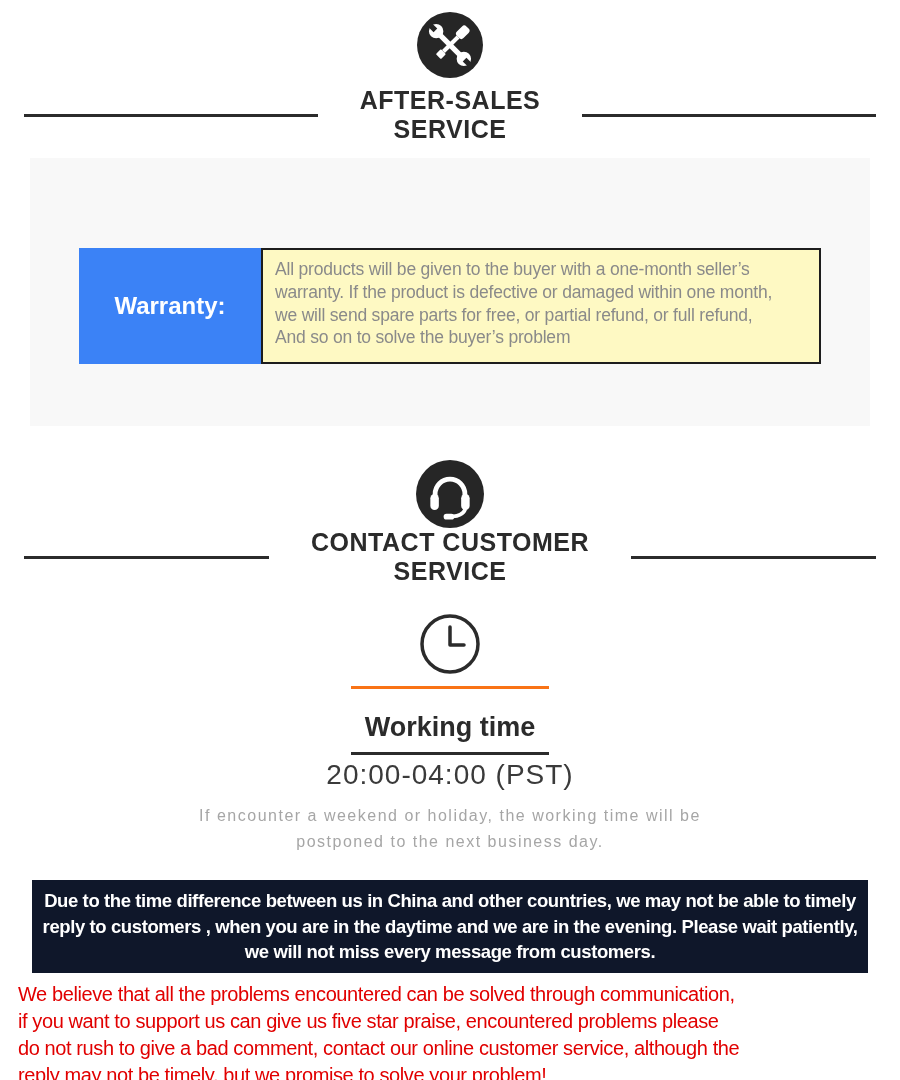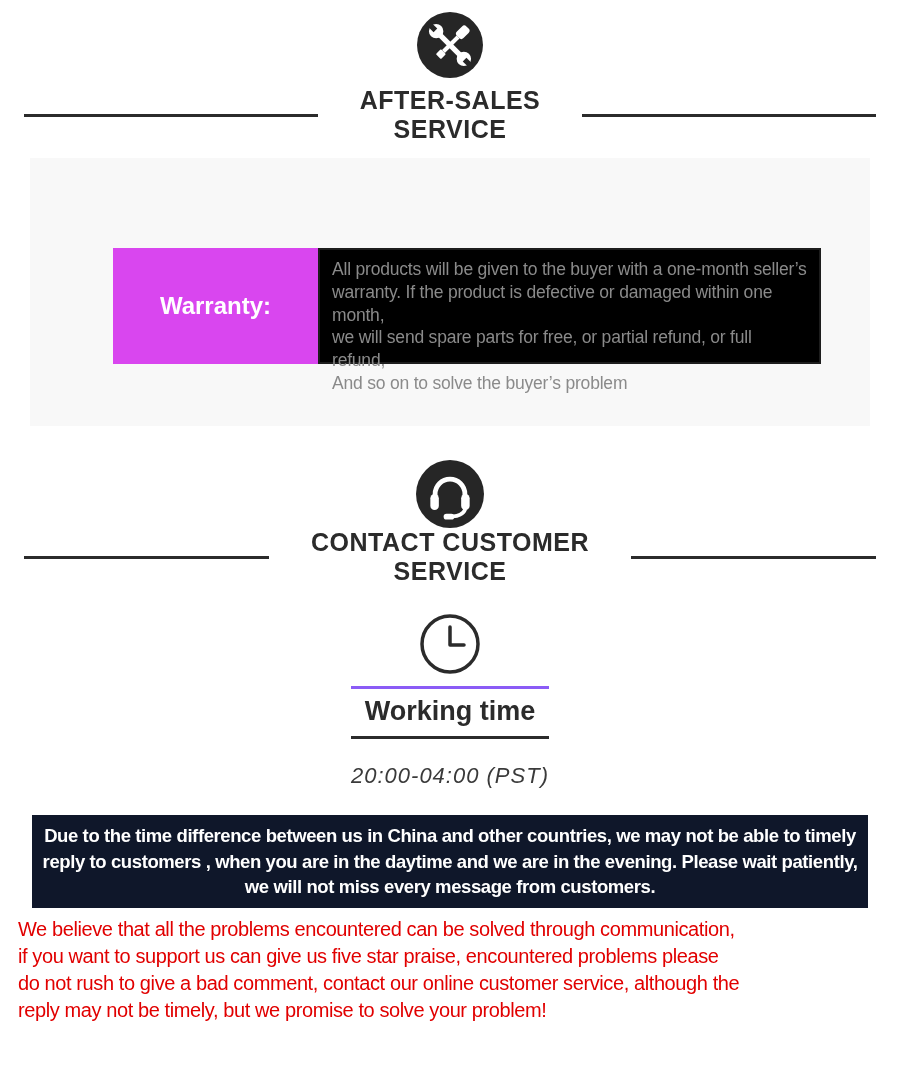--- a/index.html
+++ b/index.html
@@ -48,64 +48,62 @@
     padding-top: 90px;
     display: flex;
     justify-content: center;
   }
   .warranty-box {
     width: 742px;
     height: 116px;
     display: flex;
   }
   .warranty-label {
-    width: 205px;
+    width: 182px;
     flex-shrink: 0;
-    background: #d946ef;
+    background: #3b82f6;
     color: #ffffff;
     font-size: 24px;
     font-weight: bold;
     display: flex;
     align-items: center;
     justify-content: center;
-    margin-left: 34px;
   }
   .warranty-text {
     flex: 1;
-    background: #000000;
+    background: #fef9c3;
     border: 2px solid #1d1d1d;
     color: #8a8a8a;
     font-size: 17.5px;
     line-height: 1.3;
     letter-spacing: -0.2px;
     padding: 8px 12px;
     white-space: pre-line;
   }
 
   
   .clock-wrap { margin-top: 26px; }
   .clock { width: 64px; height: 64px; display: block; }
   .wt-block {
     width: 198px;
     margin: 10px auto 0 auto;
-    border-top: 3px solid #8b5cf6;
+    border-top: 3px solid #f97316;
     border-bottom: 3px solid #2b2b2b;
-    padding: 7px 0 9px 0;
+    padding: 23px 0 9px 0;
     text-align: center;
     font-size: 27px;
     font-weight: bold;
     color: #2b2b2b;
   }
   .hours {
-    margin-top: 24px;
-    text-align: center;
-    font-size: 22px;
+    margin-top: 4px;
+    text-align: center;
+    font-size: 28px;
     letter-spacing: 1px;
     color: #3a3a3a;
-    font-style: italic;
   }
   .wt-note {
     margin-top: 12px;
     text-align: center;
     font-size: 16px;
     letter-spacing: 1.5px;
     line-height: 1.6;
     color: #a6a6a6;
     white-space: pre-line;
   }
@@ -197,20 +195,22 @@
 
   <section>
     <div class="center clock-wrap">
       <svg class="clock" viewBox="0 0 64 64">
         <circle cx="32" cy="32" r="28" fill="none" stroke="#2b2b2b" stroke-width="3.5"></circle>
         <path d="M32 15 v18 h14" fill="none" stroke="#2b2b2b" stroke-width="3.5" stroke-linecap="round" stroke-linejoin="round"></path>
       </svg>
     </div>
     <div class="wt-block">Working time</div>
     <div class="hours">20:00-04:00 (PST)</div>
+    <div class="wt-note">If encounter a weekend or holiday, the working time will be
+postponed to the next business day.</div>
   </section>
 
   <div class="banner">Due to the time difference between us in China and other countries, we may not be able to timely
 reply to customers , when you are in the daytime and we are in the evening. Please wait patiently,
 we will not miss every message from customers.</div>
   <div class="promise">We believe that all the problems encountered can be solved through communication,
 if you want to support us can give us five star praise, encountered problems please
 do not rush to give a bad comment, contact our online customer service, although the
 reply may not be timely, but we promise to solve your problem!</div>
 

